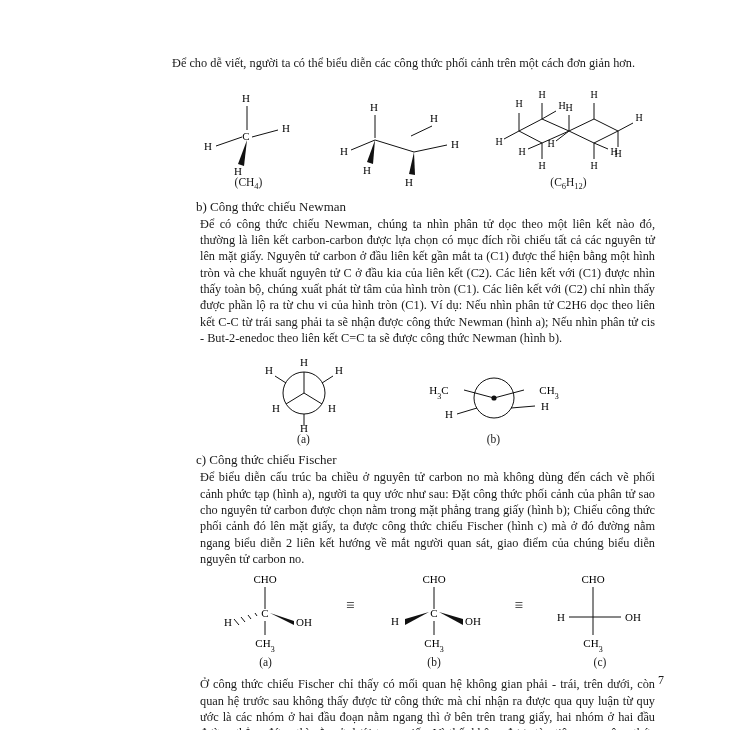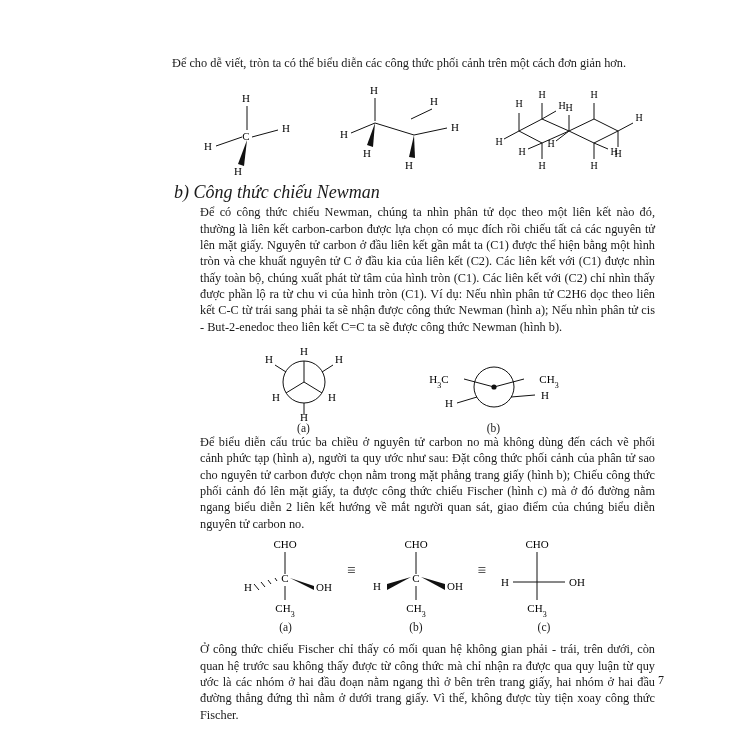--- a/index.html
+++ b/index.html
@@ -24,23 +24,22 @@
   p {
     margin: 0;
     font-size: 12.3px;
     line-height: 1.33;
     text-align: justify;
   }
   .para-block {
     margin-bottom: 2px;
   }
   .sect-head {
-    font-style: italic;
-    font-size: 18px;
-    margin: 7px 0 1px 2px;
+    font-size: 13px;
+    margin: 7px 0 1px 24px;
   }
   .body-indent {
     margin-left: 28px;
   }
   .figrow {
     display: flex;
     align-items: flex-end;
     justify-content: center;
     gap: 0px;
   }
@@ -59,53 +58,54 @@
     bottom: 42px;
     font-size: 12px;
   }
   .svgwrap svg { display: block; }
   sub {
     font-size: 8.5px;
   }
   .fischer-row {
     display: flex;
     align-items: center;
-    justify-content: center;
-    gap: 4px;
+    justify-content: flex-end;
+    gap: 23px;
     margin-top: 6px;
   }
   .eq {
     font-size: 15px;
     padding-bottom: 30px;
     letter-spacing: -1px;
   }
 </style>
 </head>
 <body>
 
 <div class="page">
 
-  <p class="para-block">Để cho dễ viết, tròn ta có thể biểu diễn các công thức phối cảnh trên một cách đơn giản hơn.</p>
+  <p class="para-block">Để cho dễ viết, người ta có thể biểu diễn các công thức phối cảnh trên một cách đơn giản hơn.</p>
 
   <div class="figrow" style="margin-top:12px;">
 
     <div class="fig" style="width:150px;">
       <div class="svgwrap" style="display:flex;justify-content:center;">
         <svg width="110" height="85" viewBox="0 0 110 85">
           <text x="52" y="12" font-family="Liberation Serif, serif" font-size="11" text-anchor="middle">H</text>
           <line x1="53" y1="16" x2="53" y2="40" stroke="#111" stroke-width="1"></line>
           <text x="52" y="50" font-family="Liberation Serif, serif" font-size="11" text-anchor="middle">C</text>
           <line x1="48" y1="47" x2="22" y2="56" stroke="#111" stroke-width="1"></line>
           <text x="14" y="60" font-family="Liberation Serif, serif" font-size="11" text-anchor="middle">H</text>
           <line x1="58" y1="47" x2="84" y2="40" stroke="#111" stroke-width="1"></line>
           <text x="92" y="42" font-family="Liberation Serif, serif" font-size="11" text-anchor="middle">H</text>
           <polygon points="53,50 44,74 50,76" fill="#111"></polygon>
           <text x="44" y="85" font-family="Liberation Serif, serif" font-size="11" text-anchor="middle">H</text>
         </svg>
       </div>
+      <div class="caption">(CH<sub>4</sub>)</div>
     </div>
 
     <div class="fig" style="width:160px;">
       <div class="svgwrap" style="display:flex;justify-content:center;">
         <svg width="130" height="92" viewBox="0 0 130 92">
           <text x="35" y="11" font-family="Liberation Serif, serif" font-size="11" text-anchor="middle">H</text>
           <line x1="36" y1="15" x2="36" y2="38" stroke="#111" stroke-width="1"></line>
           <text x="95" y="22" font-family="Liberation Serif, serif" font-size="11" text-anchor="middle">H</text>
           <line x1="93" y1="26" x2="72" y2="36" stroke="#111" stroke-width="1"></line>
 
@@ -149,20 +149,21 @@
           <line x1="100" y1="60" x2="114" y2="66" stroke="#111" stroke-width="1"></line>
           <text x="120" y="72" font-family="Liberation Serif, serif" font-size="10" text-anchor="middle">H</text>
           <line x1="75" y1="48" x2="62" y2="58" stroke="#111" stroke-width="1"></line>
           <text x="57" y="64" font-family="Liberation Serif, serif" font-size="10" text-anchor="middle">H</text>
           <line x1="48" y1="60" x2="48" y2="76" stroke="#111" stroke-width="1"></line>
           <text x="48" y="86" font-family="Liberation Serif, serif" font-size="10" text-anchor="middle">H</text>
           <line x1="48" y1="60" x2="34" y2="66" stroke="#111" stroke-width="1"></line>
           <text x="28" y="72" font-family="Liberation Serif, serif" font-size="10" text-anchor="middle">H</text>
         </svg>
       </div>
+      <div class="caption">(C<sub>6</sub>H<sub>12</sub>)</div>
     </div>
   </div>
 
   <div class="sect-head">b) Công thức chiếu Newman</div>
   <p class="body-indent">Để có công thức chiếu Newman, chúng ta nhìn phân tử dọc theo một liên kết nào đó, thường là liên kết carbon-carbon được lựa chọn có mục đích rồi chiếu tất cả các nguyên tử lên mặt giấy. Nguyên tử carbon ở đầu liên kết gần mắt ta (C1) được thể hiện bằng một hình tròn và che khuất nguyên tử C ở đầu kia của liên kết (C2). Các liên kết với (C1) được nhìn thấy toàn bộ, chúng xuất phát từ tâm của hình tròn (C1). Các liên kết với (C2) chỉ nhìn thấy được phần lộ ra từ chu vi của hình tròn (C1). Ví dụ: Nếu nhìn phân tử C2H6 dọc theo liên kết C-C từ trái sang phải ta sẽ nhận được công thức Newman (hình a); Nếu nhìn phân tử cis - But-2-enedoc theo liên kết C=C ta sẽ được công thức Newman (hình b).</p>
 
   <div class="figrow" style="margin-top:8px;gap:50px;">
 
     <div class="fig">
       <div class="svgwrap" style="display:flex;justify-content:center;">
@@ -202,20 +203,21 @@
           <text x="30" y="28" font-family="Liberation Serif, serif" font-size="11" text-anchor="middle">H<tspan baseline-shift="sub" font-size="8">3</tspan>C</text>
           <text x="140" y="28" font-family="Liberation Serif, serif" font-size="11" text-anchor="middle">CH<tspan baseline-shift="sub" font-size="8">3</tspan></text>
           <text x="40" y="52" font-family="Liberation Serif, serif" font-size="11" text-anchor="middle">H</text>
           <text x="136" y="44" font-family="Liberation Serif, serif" font-size="11" text-anchor="middle">H</text>
         </svg>
       </div>
       <div class="caption">(b)</div>
     </div>
   </div>
 
+  <div class="sect-head">c) Công thức chiếu Fischer</div>
   <p class="body-indent">Để biểu diễn cấu trúc ba chiều ở nguyên tử carbon no mà không dùng đến cách vẽ phối cảnh phức tạp (hình a), người ta quy ước như sau: Đặt công thức phối cảnh của phân tử sao cho nguyên tử carbon được chọn nằm trong mặt phẳng trang giấy (hình b); Chiếu công thức phối cảnh đó lên mặt giấy, ta được công thức chiếu Fischer (hình c) mà ở đó đường nằm ngang biểu diễn 2 liên kết hướng về mắt người quan sát, giao điểm của chúng biểu diễn nguyên tử carbon no.</p>
 
   <div class="fischer-row">
 
     <div class="fig">
       <div class="svgwrap" style="display:flex;justify-content:center;">
         <svg width="115" height="82" viewBox="0 0 115 82">
           <text x="57" y="10" font-family="Liberation Serif, serif" font-size="11" text-anchor="middle">CHO</text>
           <line x1="57" y1="14" x2="57" y2="36" stroke="#111" stroke-width="1"></line>
           <text x="57" y="44" font-family="Liberation Serif, serif" font-size="11" text-anchor="middle">C</text>

